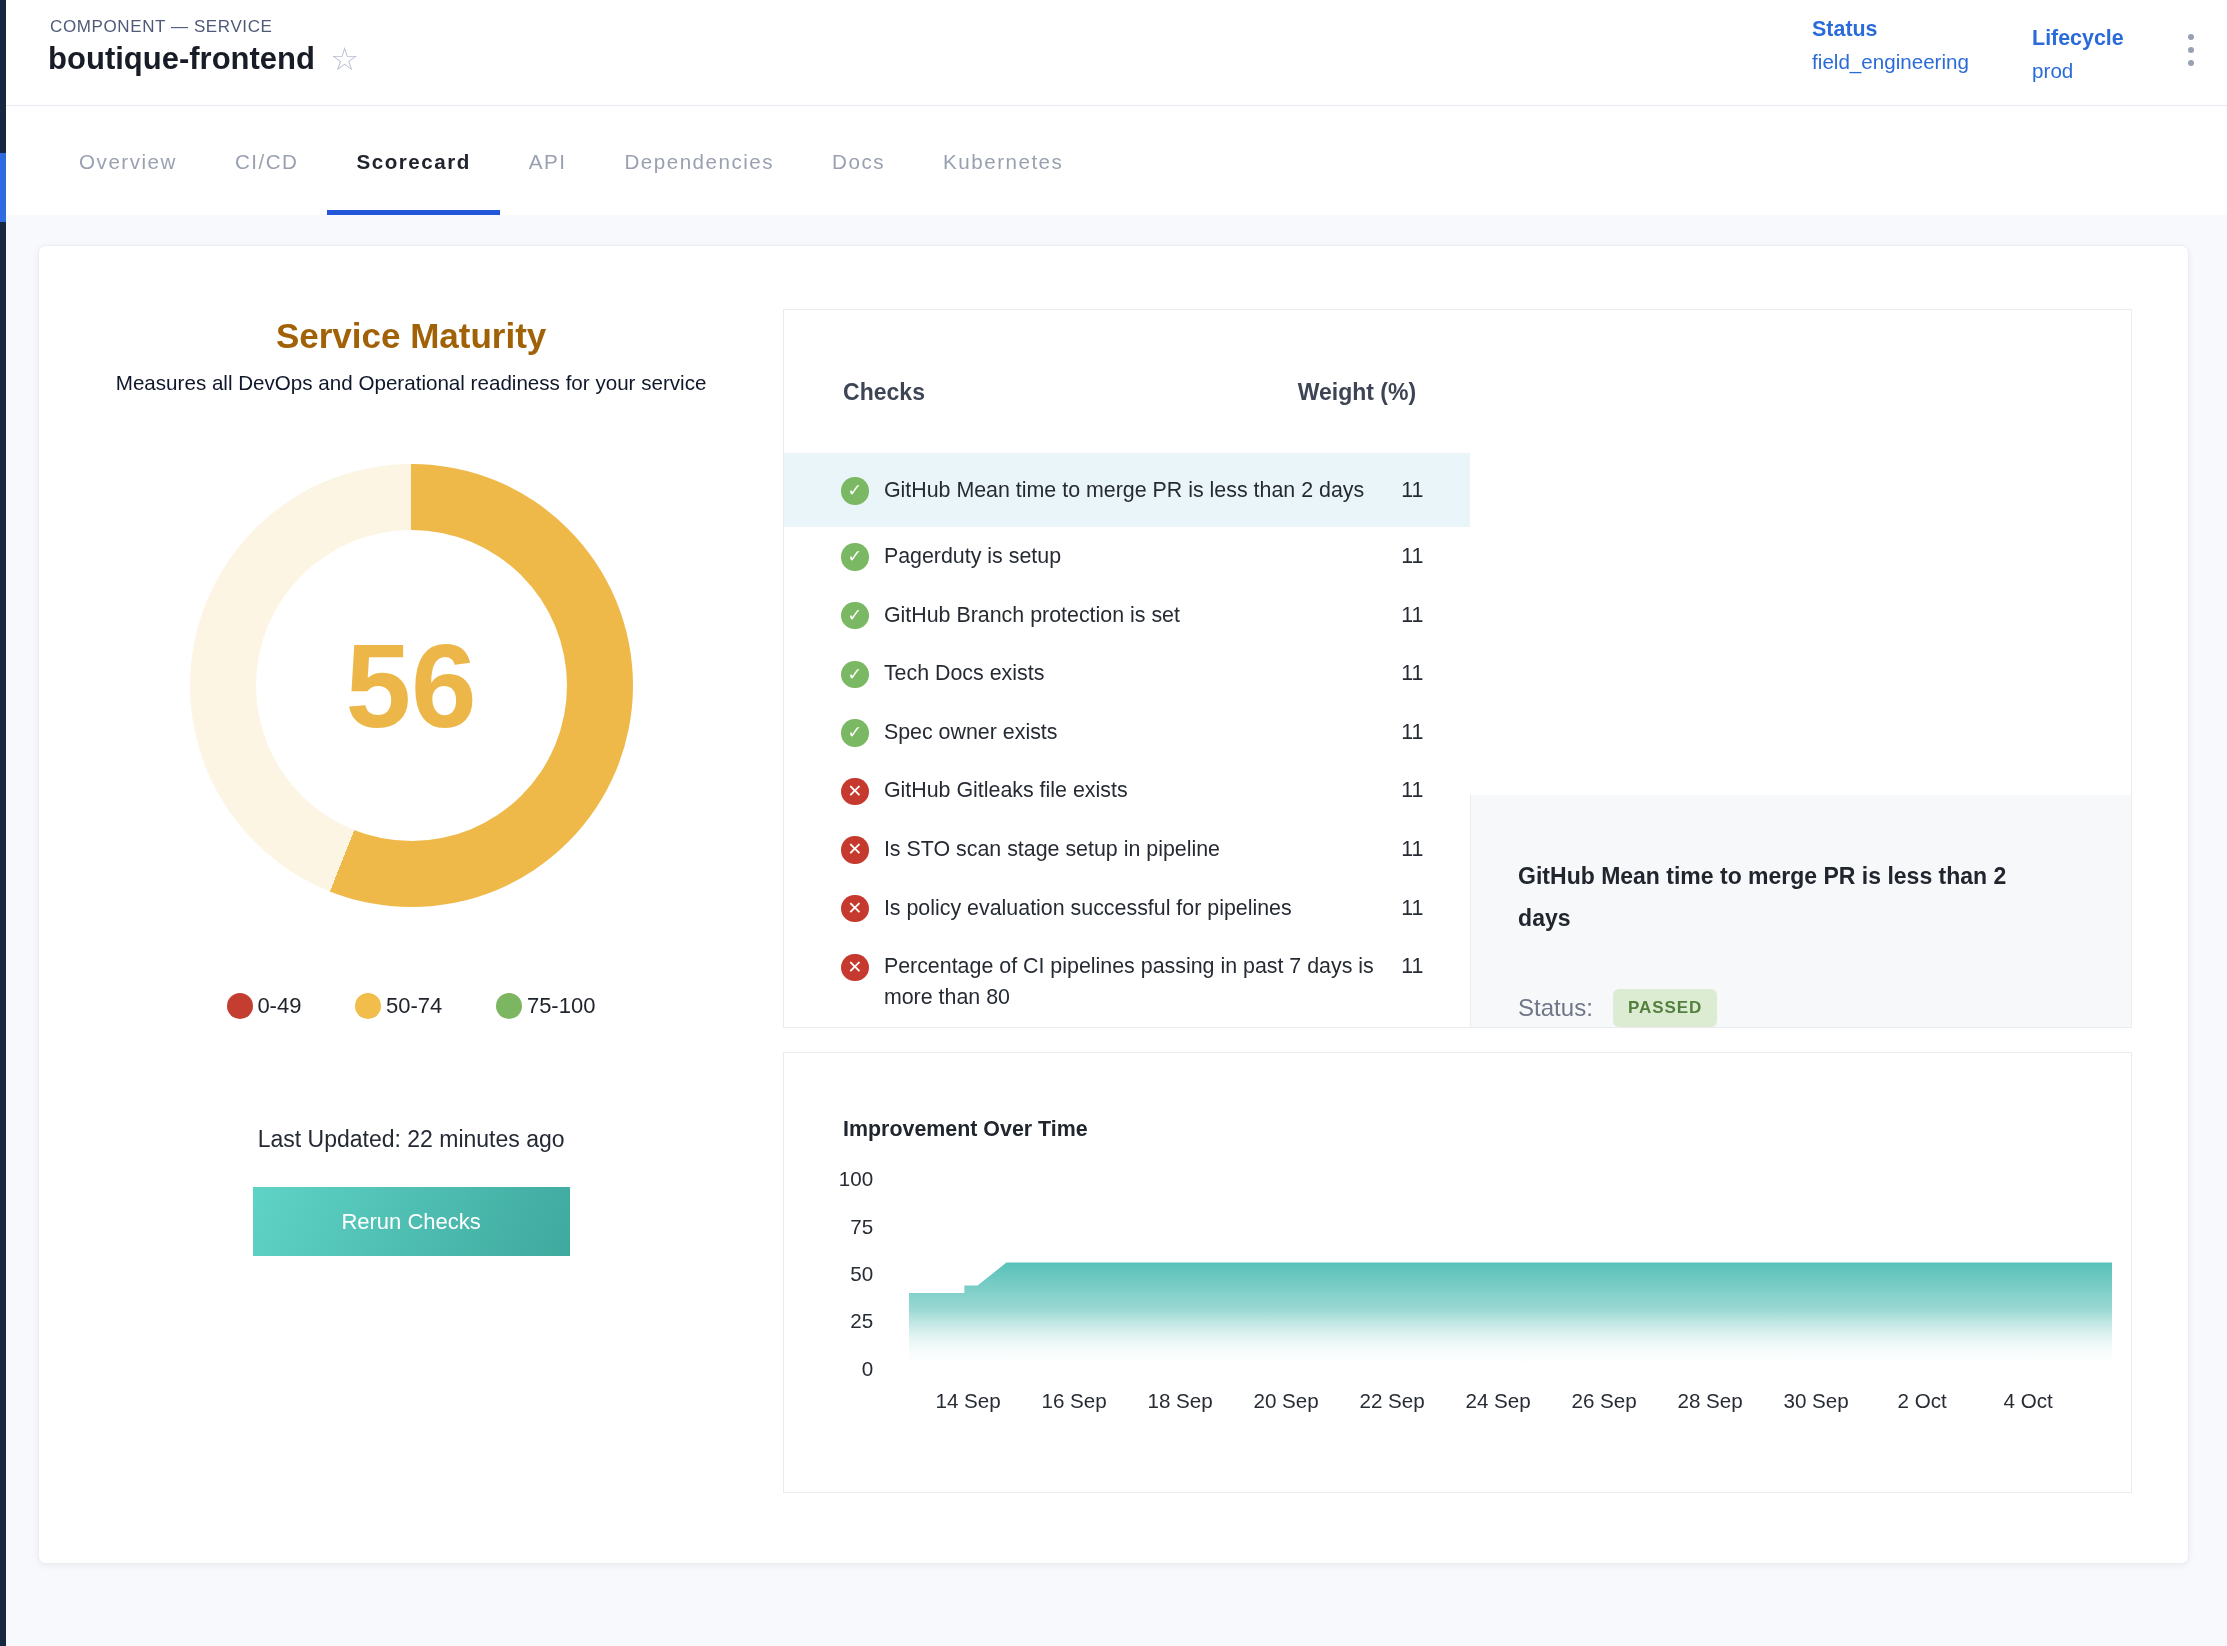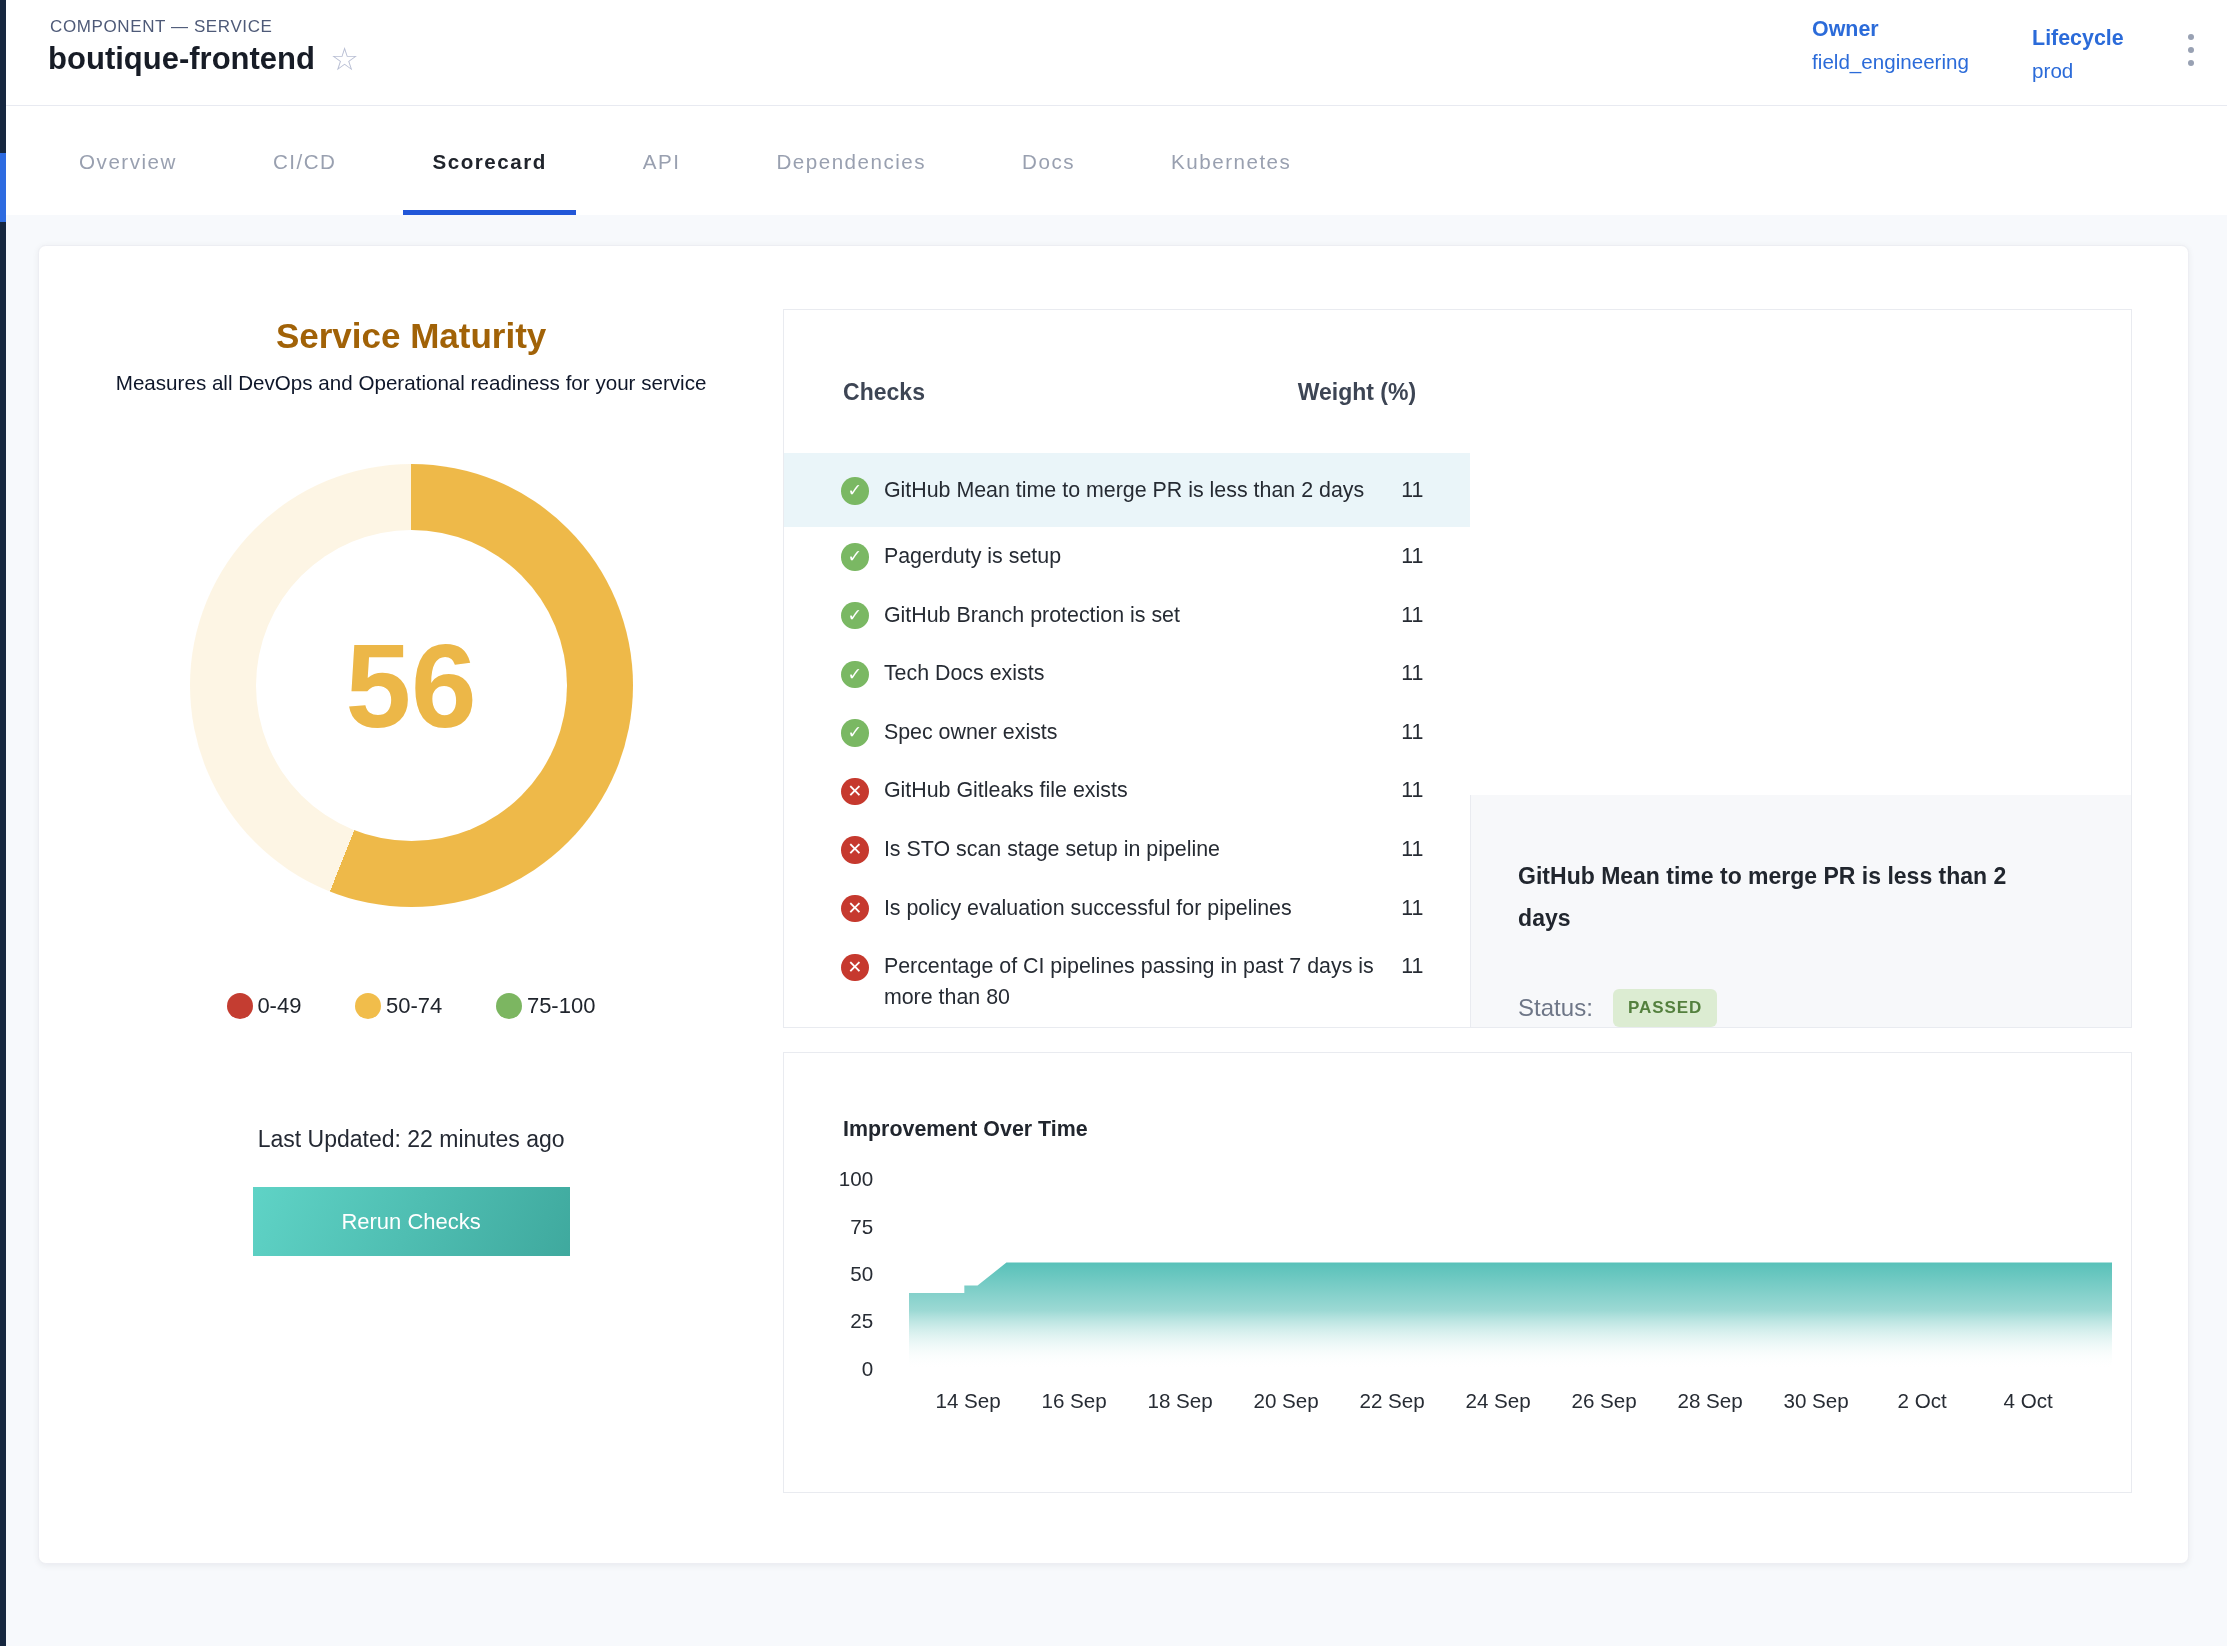--- a/index.html
+++ b/index.html
@@ -17,21 +17,21 @@
   .star { margin-left:15.3px; font-size:32px; color:#b9bfd4; line-height:1; cursor:pointer; }
   .hmeta { position:absolute; display:flex; flex-direction:column; }
   .hmeta .lab { font-size:21.4px; font-weight:700; color:#2b6bd9; }
   .hmeta .val { margin-top:7.6px; font-size:20.6px; color:#2b6bd9; }
   .owner-block { left:1806px; top:17px; }
   .lifecycle-block { left:2026px; top:26px; }
   .kebab { position:absolute; left:2177px; top:29px; display:flex; flex-direction:column; gap:6.9px; padding:4.6px; cursor:pointer; }
   .kebab i { width:6.1px; height:6.1px; border-radius:50%; background:#98a1b3; }
 
   
-  .tabbar { position:absolute; left:6.1px; right:0; top:108px; height:107px; background:#fff; display:flex; align-items:stretch; padding-left:44px; gap:38px; }
+  .tabbar { position:absolute; left:6.1px; right:0; top:108px; height:107px; background:#fff; display:flex; align-items:stretch; padding-left:44px; }
   .tab { display:flex; align-items:center; padding:0 29px; position:relative; cursor:pointer; }
   .tab span { font-size:20.6px; font-weight:500; letter-spacing:1.5px; color:#99a0b0; }
   .tab.active span { color:#20242c; font-weight:700; }
   .tab.active::after { content:''; position:absolute; left:0; right:0; bottom:0; height:4.6px; background:#2257d8; }
 
   
   .content { position:absolute; left:6.1px; right:0; top:215px; bottom:0; background:#f7f9fc; }
   .card { position:absolute; left:32px; top:30px; width:2151px; height:1319px; background:#fff; border:0.8px solid #edeef3; border-radius:7.6px; box-shadow:0 1.5px 6.1px rgba(16,24,40,.06); }
 
   
@@ -87,21 +87,21 @@
   <div class="active-seg"></div>
 </div>
 
 <div class="header">
   <div class="breadcrumb">COMPONENT — SERVICE</div>
   <div class="title-row">
     <div class="page-title">boutique-frontend</div>
     <div class="star">☆</div>
   </div>
   <div class="hmeta owner-block">
-    <span class="lab">Owner</span>
+    <span class="lab">Status</span>
     <span class="val">field_engineering</span>
   </div>
   <div class="hmeta lifecycle-block">
     <span class="lab">Lifecycle</span>
     <span class="val">prod</span>
   </div>
   <div class="kebab">
       <i></i>
       <i></i>
       <i></i>

